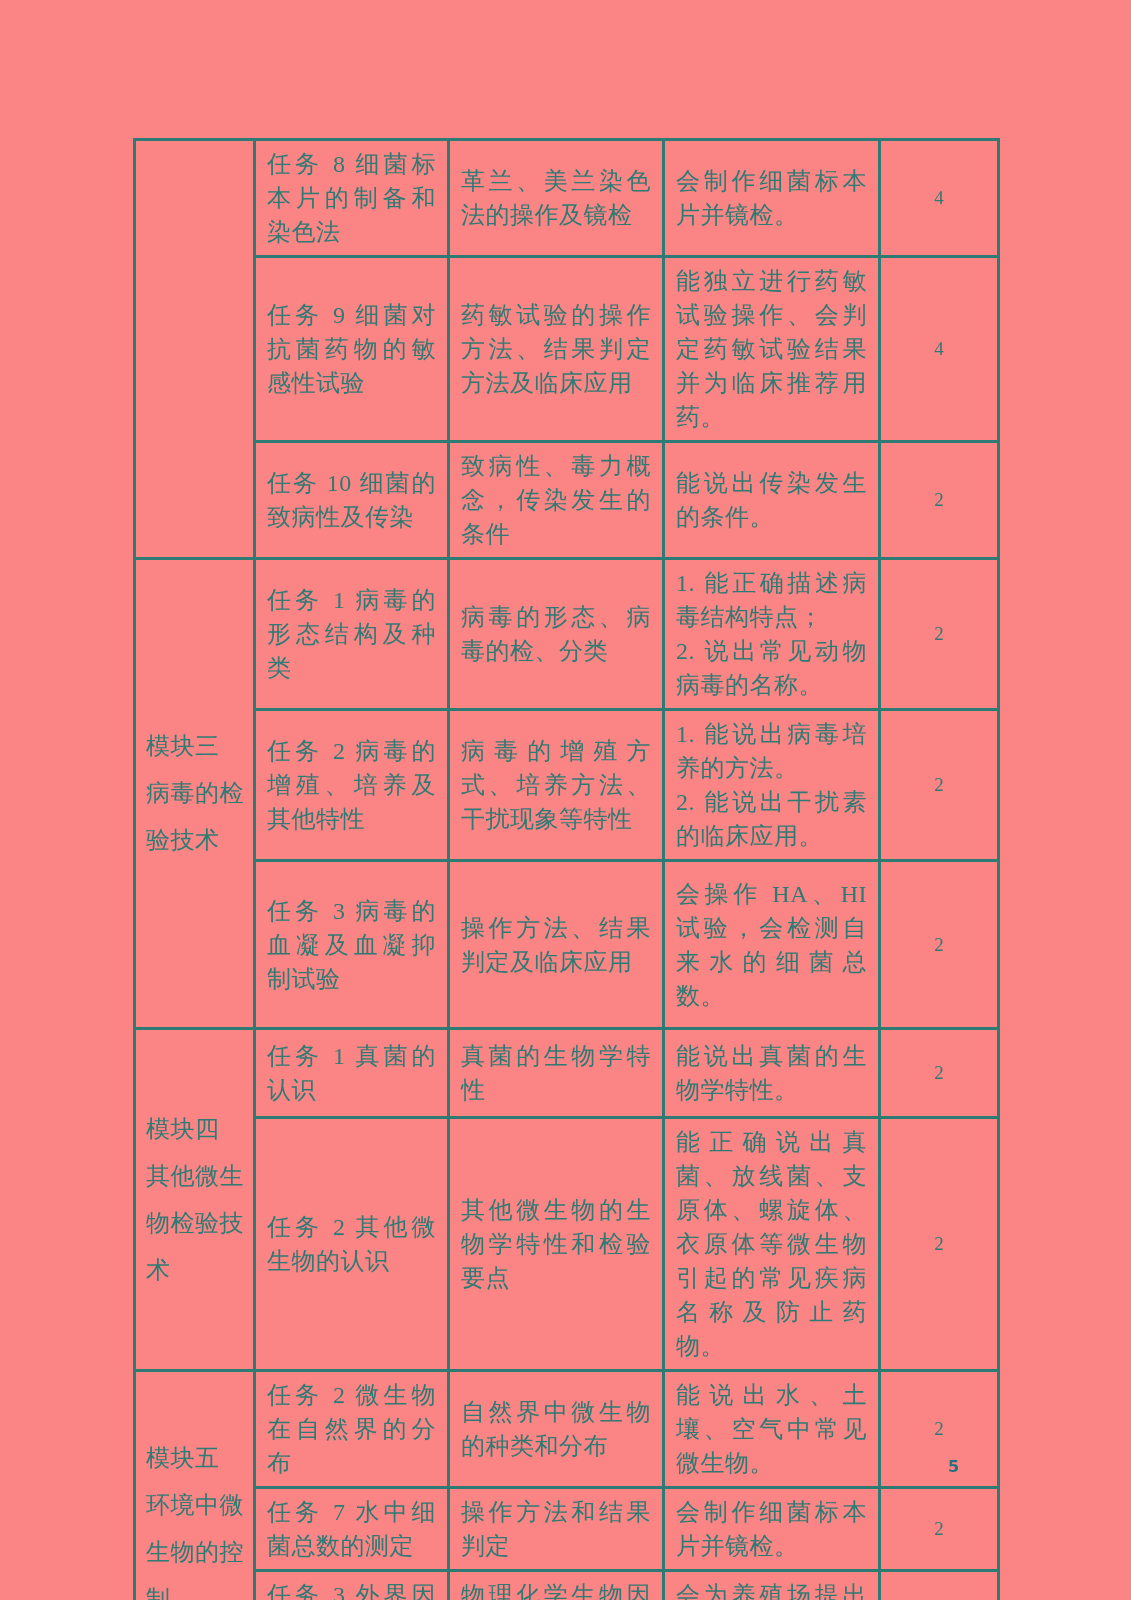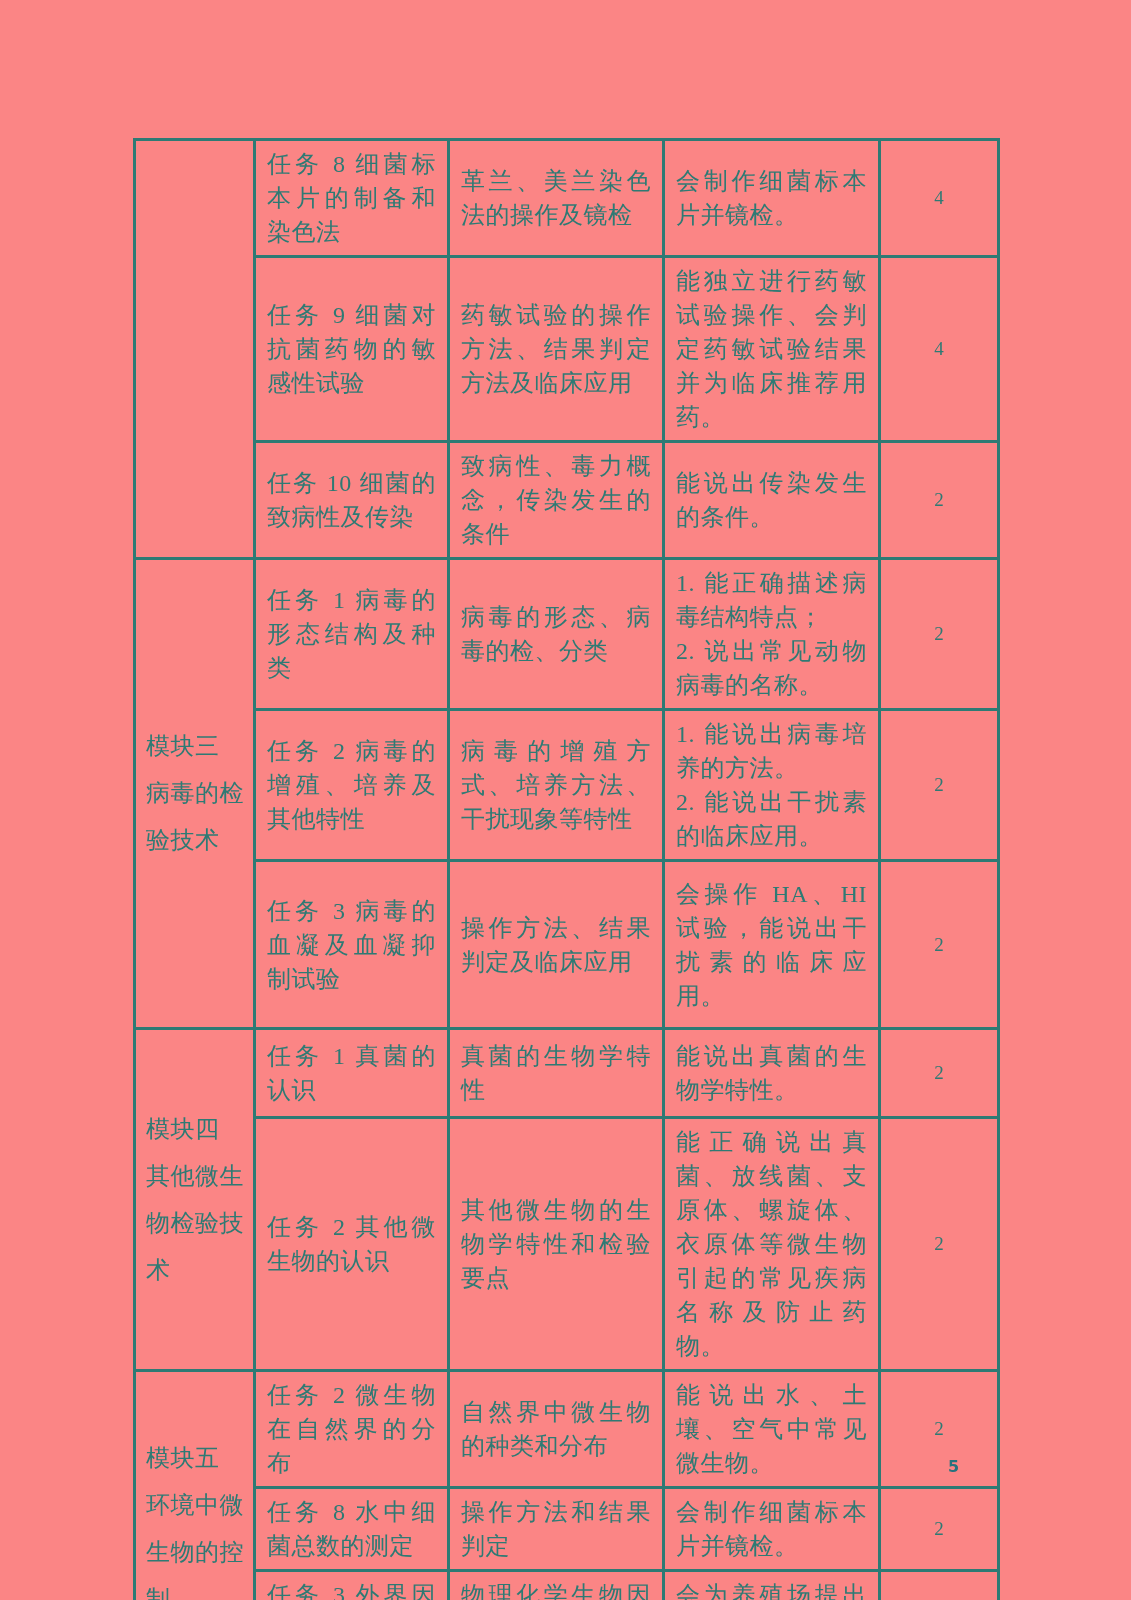--- a/index.html
+++ b/index.html
@@ -103,21 +103,21 @@
     <tr style="height:138px">
       <td class="task">任务 2 病毒的增殖、培养及其他特性</td>
       <td class="content">病毒的增殖方式、培养方法、干扰现象等特性</td>
       <td class="objective">1. 能说出病毒培养的方法。
 2. 能说出干扰素的临床应用。</td>
       <td class="hours">2</td>
     </tr>
     <tr style="height:168px">
       <td class="task">任务 3 病毒的血凝及血凝抑制试验</td>
       <td class="content">操作方法、结果判定及临床应用</td>
-      <td class="objective">会操作 HA、HI 试验，能说出干扰素的临床应用。</td>
+      <td class="objective">会操作 HA、HI 试验，会检测自来水的细菌总数。</td>
       <td class="hours">2</td>
     </tr>
 
     <tr style="height:89px">
       <td class="module" rowspan="2">模块四
 其他微生
 物检验技
 术</td>
       <td class="task">任务 1 真菌的认识</td>
       <td class="content">真菌的生物学特性</td>
@@ -135,21 +135,21 @@
       <td class="module" rowspan="3">模块五
 环境中微
 生物的控
 制</td>
       <td class="task">任务 2 微生物在自然界的分布</td>
       <td class="content">自然界中微生物的种类和分布</td>
       <td class="objective">能说出水、土壤、空气中常见微生物。</td>
       <td class="hours">2</td>
     </tr>
     <tr style="height:83px">
-      <td class="task">任务 8 水中细菌总数的测定</td>
+      <td class="task">任务 7 水中细菌总数的测定</td>
       <td class="content">操作方法和结果判定</td>
       <td class="objective">会制作细菌标本片并镜检。</td>
       <td class="hours">2</td>
     </tr>
     <tr style="height:104px">
       <td class="task">任务 3 外界因素对微生物的影响</td>
       <td class="content">物理化学生物因素对微生物的影响</td>
       <td class="objective">会为养殖场提出控制传染病的常用措施。</td>
       <td class="hours">2</td>
     </tr>

